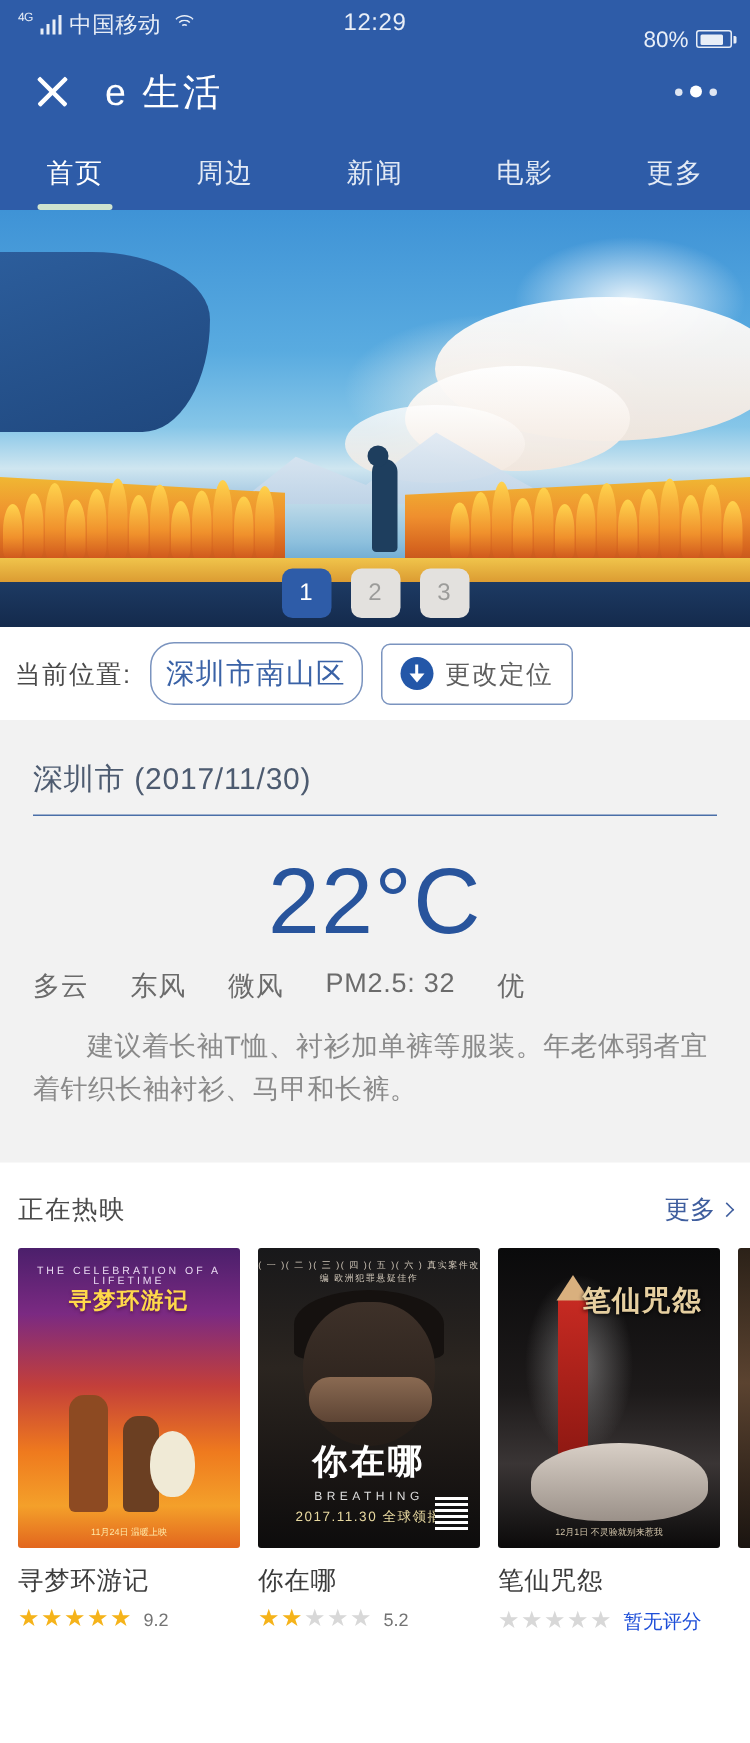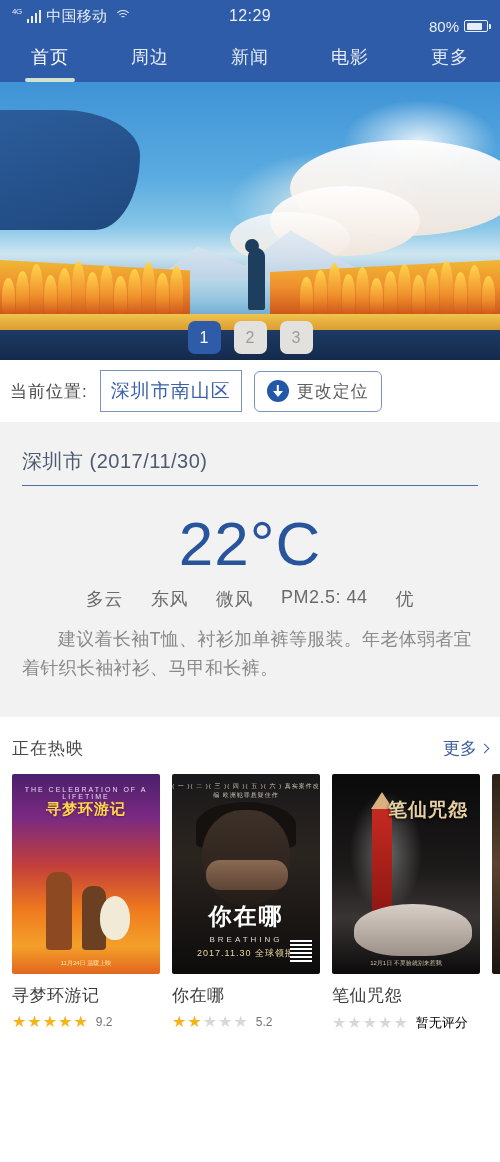--- a/index.html
+++ b/index.html
@@ -119,57 +119,57 @@
   .dot-nav span {
     width: 33px; height: 33px; border-radius: 7px; display:flex; align-items:center; justify-content:center;
     background: #e3e1de; color: #9c9c9a; font-size: 16px; cursor: pointer;
   }
   .dot-nav span.on { background: #2e5ca8; color: #fff; }
 
   
   .locbar { height: 62px; display: flex; align-items: center; padding: 0 10px; gap: 12px; background:#fff; }
   .loc-label { color: #4a4a4a; font-size: 17px; letter-spacing: 1px; }
   .loc-value {
-    border: 1.4px solid #7b94bf; border-radius: 0; padding: 7px 10px;
+    border: 1.4px solid #7b94bf; border-radius: 16px; padding: 7px 10px;
     color: #3a62a6; font-size: 19px; letter-spacing: 1px; cursor: pointer; background:#fff;
   }
   .loc-btn {
     border: 1.4px solid #7b94bf; border-radius: 6px; padding: 8px 12px;
     display: flex; align-items: center; gap: 8px; cursor: pointer; background:#fff;
   }
   .dl-icon { width: 22px; height: 22px; border-radius: 50%; background: #2357a8; position: relative; flex:none; }
   .dl-icon::before { content:""; position:absolute; left:50%; top:5px; width:2.4px; height:8px; background:#fff; transform:translateX(-50%); }
   .dl-icon::after {
     content:""; position:absolute; left:50%; top:11px; transform:translateX(-50%);
     border-left:5px solid transparent; border-right:5px solid transparent; border-top:6px solid #fff;
   }
   .loc-btn-text { color: #5e5e5e; font-size: 17px; letter-spacing: 1px; }
 
   
   .weather { background: #f2f2f2; padding: 26px 22px 34px; }
   .w-city { color: #4d5b70; font-size: 20px; padding-bottom: 10px; border-bottom: 1.4px solid #4a6fa8; letter-spacing: .5px; }
   .w-temp { text-align: center; color: #28549c; font-size: 62px; font-weight: 400; margin: 22px 0 8px; letter-spacing: 1px; }
-  .w-meta { display: flex; justify-content: center; gap: 28px; color: #6b6b6b; font-size: 18px; margin-bottom: 14px; letter-spacing: .5px; }
+  .w-meta { display: flex; justify-content: flex-start; gap: 28px; color: #6b6b6b; font-size: 18px; margin-bottom: 14px; letter-spacing: .5px; }
   .w-advice { color: #8a8a8a; font-size: 18px; line-height: 1.62; text-indent: 2em; letter-spacing: .3px; }
 
   
   .sec-head { display: flex; align-items: center; padding: 20px 12px 14px; }
   .sec-title { color: #4a4a4a; font-size: 17px; letter-spacing: 1px; }
   .sec-more { margin-left: auto; color: #3f5e9e; font-size: 17px; display: flex; align-items: center; gap: 4px; cursor: pointer; }
   .chev { width: 7px; height: 7px; border-right: 1.6px solid #3f5e9e; border-top: 1.6px solid #3f5e9e; transform: rotate(45deg); }
   .films { display: flex; gap: 12px; padding: 0 12px 10px; overflow: hidden; }
   .film { width: 148px; flex: none; }
   .poster { width: 148px; height: 200px; border-radius: 2px; overflow: hidden; position: relative; background:#1a1a1a; }
   .film-title { margin-top: 10px; color: #3c3c3c; font-size: 17px; letter-spacing: .5px; white-space: nowrap; overflow: hidden; }
   .rate-row { display: flex; align-items: center; gap: 8px; margin-top: 7px; }
   .stars { display: flex; gap: 1px; }
   .star { color: #d8d8d8; font-size: 16px; line-height: 1; }
   .star.on { color: #f5b31a; }
   .score { color: #737373; font-size: 12px; text-align: center; }
-  .noscore { color: #000000; font-size: 13px; }
+  .noscore { color: #1d4ed8; font-size: 13px; }
 
   
   .p-coco { background: linear-gradient(180deg,#4b1f6b 0%,#7b2a82 22%,#c33f3a 46%,#ef7a1e 68%,#f4a02a 86%,#e2661e 100%); }
   .p-coco .cd-title { position:absolute; top:26px; left:0; right:0; text-align:center; color:#ffd94a; font-size:15px; font-weight:bold; letter-spacing:1px; text-shadow:0 1px 2px #5b1a55; }
   .p-coco .cd-sub { position:absolute; top:12px; left:0; right:0; text-align:center; color:#e9d9f2; font-size:7px; letter-spacing:2px; }
   .p-coco .fig1, .p-coco .fig2 { position:absolute; bottom:24px; background:#8d4a22; border-radius:10px 10px 4px 4px; }
   .p-coco .fig1 { left:34px; width:26px; height:78px; }
   .p-coco .fig2 { left:70px; width:24px; height:64px; background:#6b3f22; }
   .p-coco .gtr { position:absolute; bottom:34px; left:88px; width:30px; height:44px; border-radius:50% 50% 46% 46%; background:#f0ead6; }
   .p-coco .bottom { position:absolute; bottom:6px; left:0; right:0; text-align:center; color:#ffe9a8; font-size:6px; }
@@ -219,20 +219,29 @@
     </div>
     <div class="sb-time">12:29</div>
     <div class="sb-right">
       <span>80%</span>
       <span class="batt">
           <i></i>
         </span>
     </div>
   </div>
 
+  <div class="header">
+    <div class="close-x"></div>
+    <div class="app-title">e 生活</div>
+    <div class="dots">
+        <i></i>
+        <i class="big"></i>
+        <i></i>
+      </div>
+  </div>
 
   <div class="tabs">
     <div class="tab active">
       <span>首页</span>
         <span class="tab-ul"></span>
     </div>
     <div class="tab">
       <span>周边</span>
         <span class="tab-ul"></span>
     </div>
@@ -308,21 +317,21 @@
     </span>
   </div>
 
   <div class="weather">
     <div class="w-city">深圳市 (2017/11/30)</div>
     <div class="w-temp">22°C</div>
     <div class="w-meta">
       <span>多云</span>
       <span>东风</span>
       <span>微风</span>
-      <span>PM2.5: 44</span>
+      <span>PM2.5: 32</span>
       <span>优</span>
     </div>
     <div class="w-advice">建议着长袖T恤、衬衫加单裤等服装。年老体弱者宜着针织长袖衬衫、马甲和长裤。</div>
   </div>
 
   <div class="sec-head">
     <span class="sec-title">正在热映</span>
     <span class="sec-more">
       <span>更多</span>
       <span class="chev"></span>

